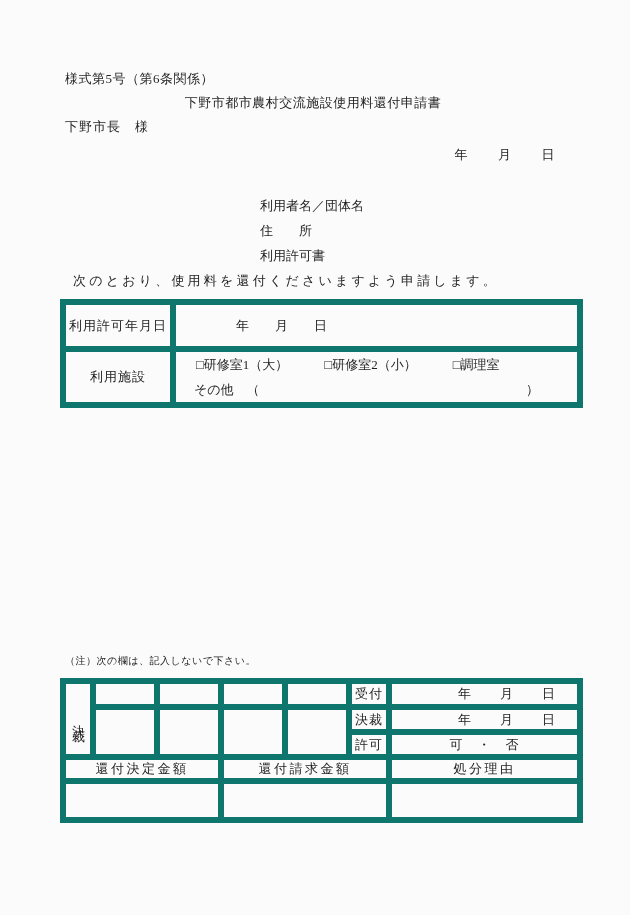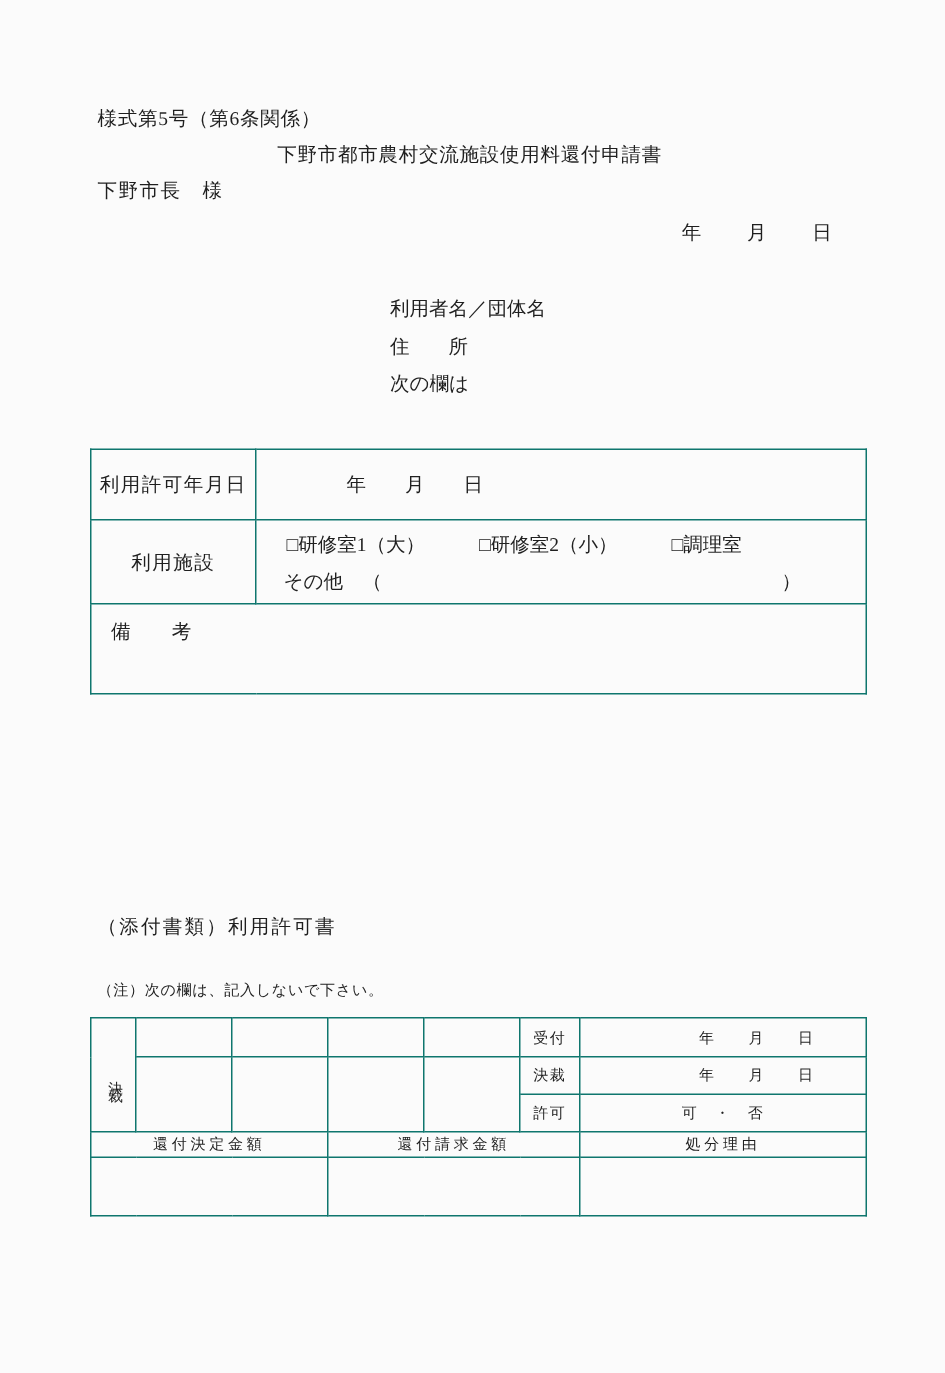--- a/index.html
+++ b/index.html
@@ -15,56 +15,57 @@
   .addressee{left:65px;top:119px;letter-spacing:1px;}
   .date-line{right:74px;top:147px;letter-spacing:1.5px;}
   .applicant{left:260px;top:198px;}
   .address{left:260px;top:223px;}
   .phone{left:260px;top:248px;}
   .declaration{left:73px;top:273px;letter-spacing:3.2px;}
   .attachment-note{left:65px;top:610px;letter-spacing:1.5px;}
   .staff-note{left:65px;top:653px;font-size:10px;letter-spacing:0.5px;}
 
   table{border-collapse:collapse;table-layout:fixed;position:absolute;}
-  td{border:1px solid #0f766e;padding:0;vertical-align:middle;font-size:13px;}
+  td{border:6px solid #0f766e;padding:0;vertical-align:middle;font-size:13px;}
 
   .main-table{left:60px;top:299px;width:517px;}
   .main-table .lbl{text-align:center;letter-spacing:1px;}
   .permit-date-cell{padding-left:60px;}
   .facility-cell{vertical-align:middle;}
   .facility-line1{display:flex;gap:36px;padding-left:20px;line-height:25px;}
   .facility-line2{position:relative;padding-left:18px;line-height:25px;}
   .close-paren{position:absolute;left:350px;top:0;}
   .yen-cell{position:relative;}
   .yen{position:absolute;left:245px;top:50%;transform:translateY(-50%);}
   .remarks-cell{vertical-align:top;padding:9px 0 0 13px;letter-spacing:0.5px;}
 
   .approval-table{left:60px;top:678px;width:517px;}
-  .approval-table td{font-size:10px;}
+  .approval-table td{font-size:13px;}
   .vert-label{
     text-align:center;vertical-align:middle;
     writing-mode:vertical-rl;text-orientation:upright;letter-spacing:5px;
   }
   .small-lbl{text-align:center;letter-spacing:1px;}
   .date-cell{text-align:center;padding-left:45px;letter-spacing:1px;}
   .kahi-cell{text-align:center;letter-spacing:1px;}
   .hdr-cell{text-align:center;letter-spacing:2.5px;}
 </style>
 </head>
 <body>
 
 <div class="page">
 
   <div class="abs form-number">様式第5号（第6条関係）</div>
   <div class="abs doc-title">下野市都市農村交流施設使用料還付申請書</div>
   <div class="abs addressee">下野市長　様</div>
   <div class="abs date-line">年　　月　　日</div>
   <div class="abs applicant">利用者名／団体名</div>
   <div class="abs address">住　　所</div>
-  <div class="abs phone">次の欄は</div>
+  <div class="abs phone">利用許可書</div>
+  <div class="abs declaration">次のとおり、使用料を還付くださいますよう申請します。</div>
 
   <table class="main-table">
     <colgroup>
         <col style="width:110px">
         <col style="width:407px">
       </colgroup>
     <tbody>
         <tr style="height:47px">
       <td class="lbl">利用許可年月日</td>
       <td class="permit-date-cell">年　　月　　日</td>
@@ -76,27 +77,23 @@
           <span><span>□</span><span>研修室1（大）</span></span>
           <span><span>□</span><span>研修室2（小）</span></span>
           <span><span>□</span><span>調理室</span></span>
         </div>
         <div class="facility-line2">
           <span>その他　（</span>
           <span class="close-paren">）</span>
         </div>
       </td>
     </tr>
-    <tr style="height:60px">
-      <td colspan="2" class="remarks-cell">備　　考</td>
-    </tr>
   </tbody>
     </table>
 
-  <div class="abs attachment-note">（添付書類）利用許可書</div>
   <div class="abs staff-note">（注）次の欄は、記入しないで下さい。</div>
 
   <table class="approval-table">
     <colgroup>
       <col style="width:30px">
         <col style="width:64px">
         <col style="width:64px">
       <col style="width:64px">
         <col style="width:64px">
         <col style="width:40px">

